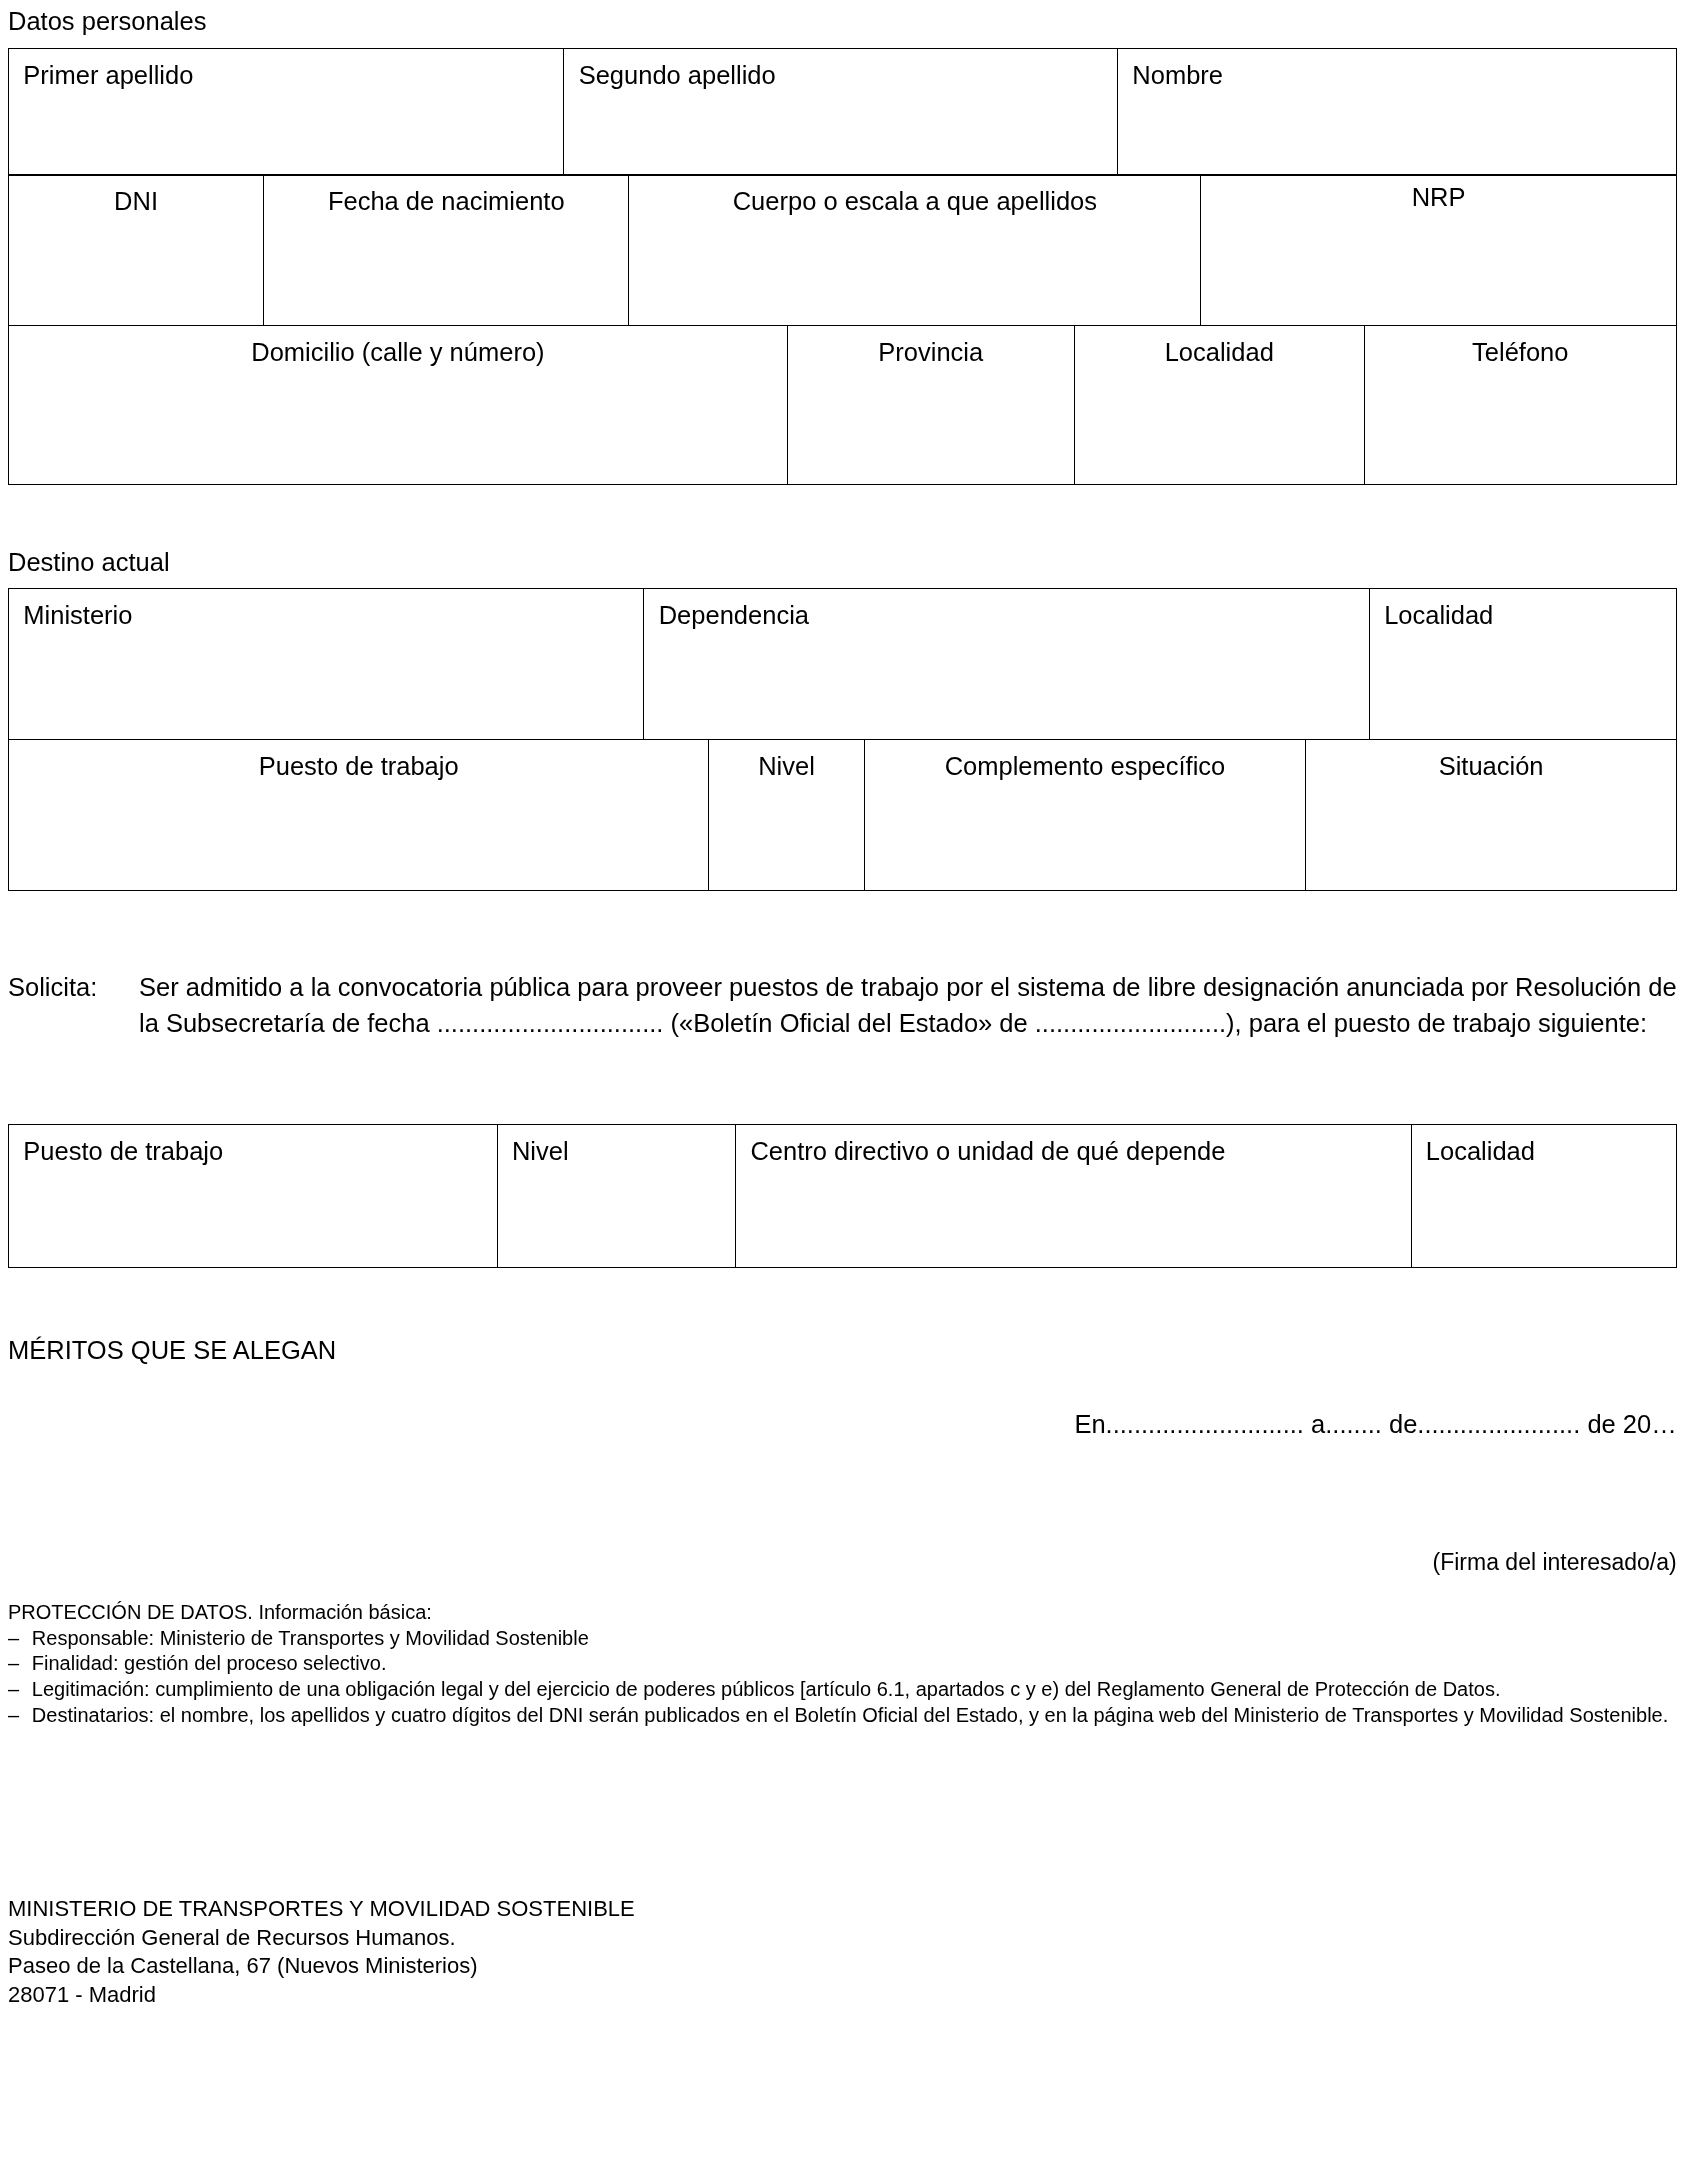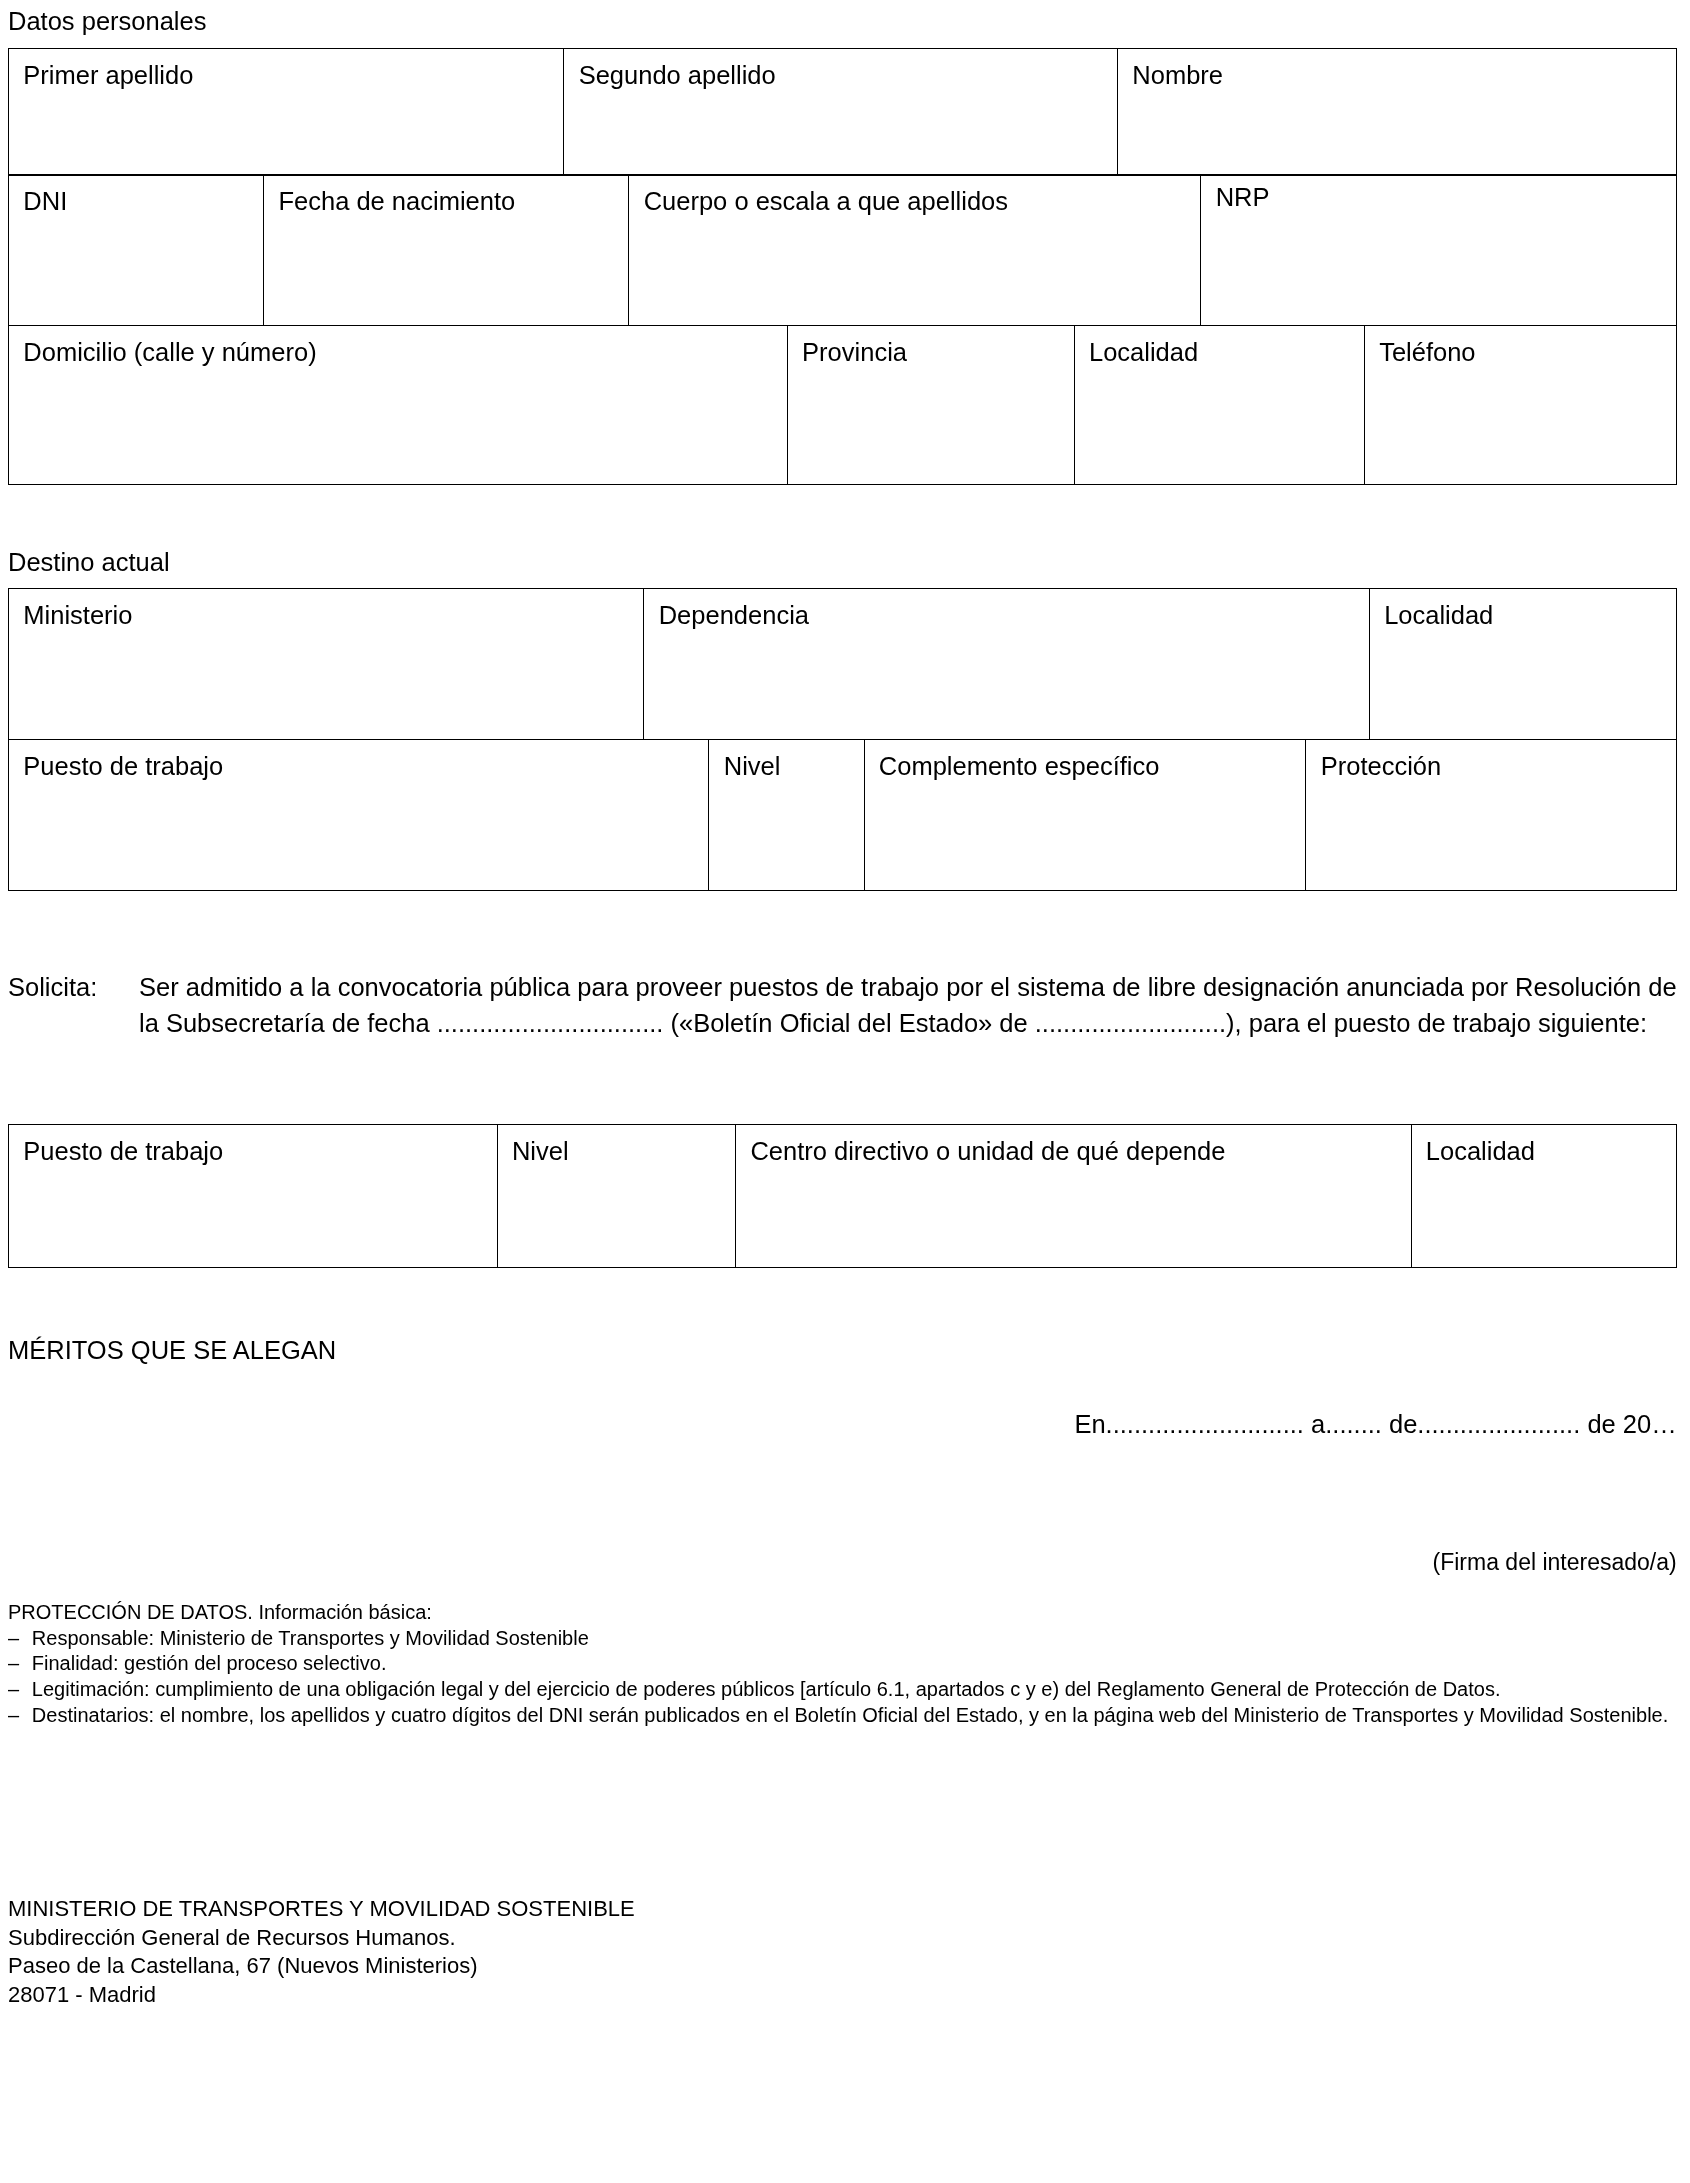--- a/index.html
+++ b/index.html
@@ -18,21 +18,21 @@
     font-weight: normal;
     line-height: 1.2;
     margin-bottom: 11px;
   }
   .mt-destino { margin-top: 62px; }
   table.row-table {
     width: 100%;
     border-collapse: collapse;
     table-layout: fixed;
   }
-  table.row-table + table.row-table { margin-top: -1.6px; }
+  table.row-table + table.row-table { margin-top: -1.6px; text-align: center; }
   td.cell {
     border: 1.6px solid #000000;
     vertical-align: top;
     padding: 11px 14.3px;
     font-size: 25.5px;
     line-height: 1.25;
   }
   .h160 { height: 127px; }
   .h180 { height: 143px; }
   .h190 { height: 151px; }
@@ -165,21 +165,21 @@
       <td class="cell h190" style="width:42.0%">
         <span>Puesto de trabajo</span>
       </td>
       <td class="cell h190" style="width:9.3%">
         <span>Nivel</span>
       </td>
       <td class="cell h190" style="width:26.5%">
         <span>Complemento específico</span>
       </td>
       <td class="cell h190" style="width:22.2%">
-        <span>Protección</span>
+        <span>Situación</span>
       </td>
     </tr>
   </tbody>
     </table>
 
   <div class="request">
     <span class="request-label">Solicita:</span>
     <div>Ser admitido a la convocatoria pública para proveer puestos de trabajo por el sistema de libre designación anunciada por Resolución de la Subsecretaría de fecha ................................ («Boletín Oficial del Estado» de ...........................), para el puesto de trabajo siguiente:</div>
   </div>
 

